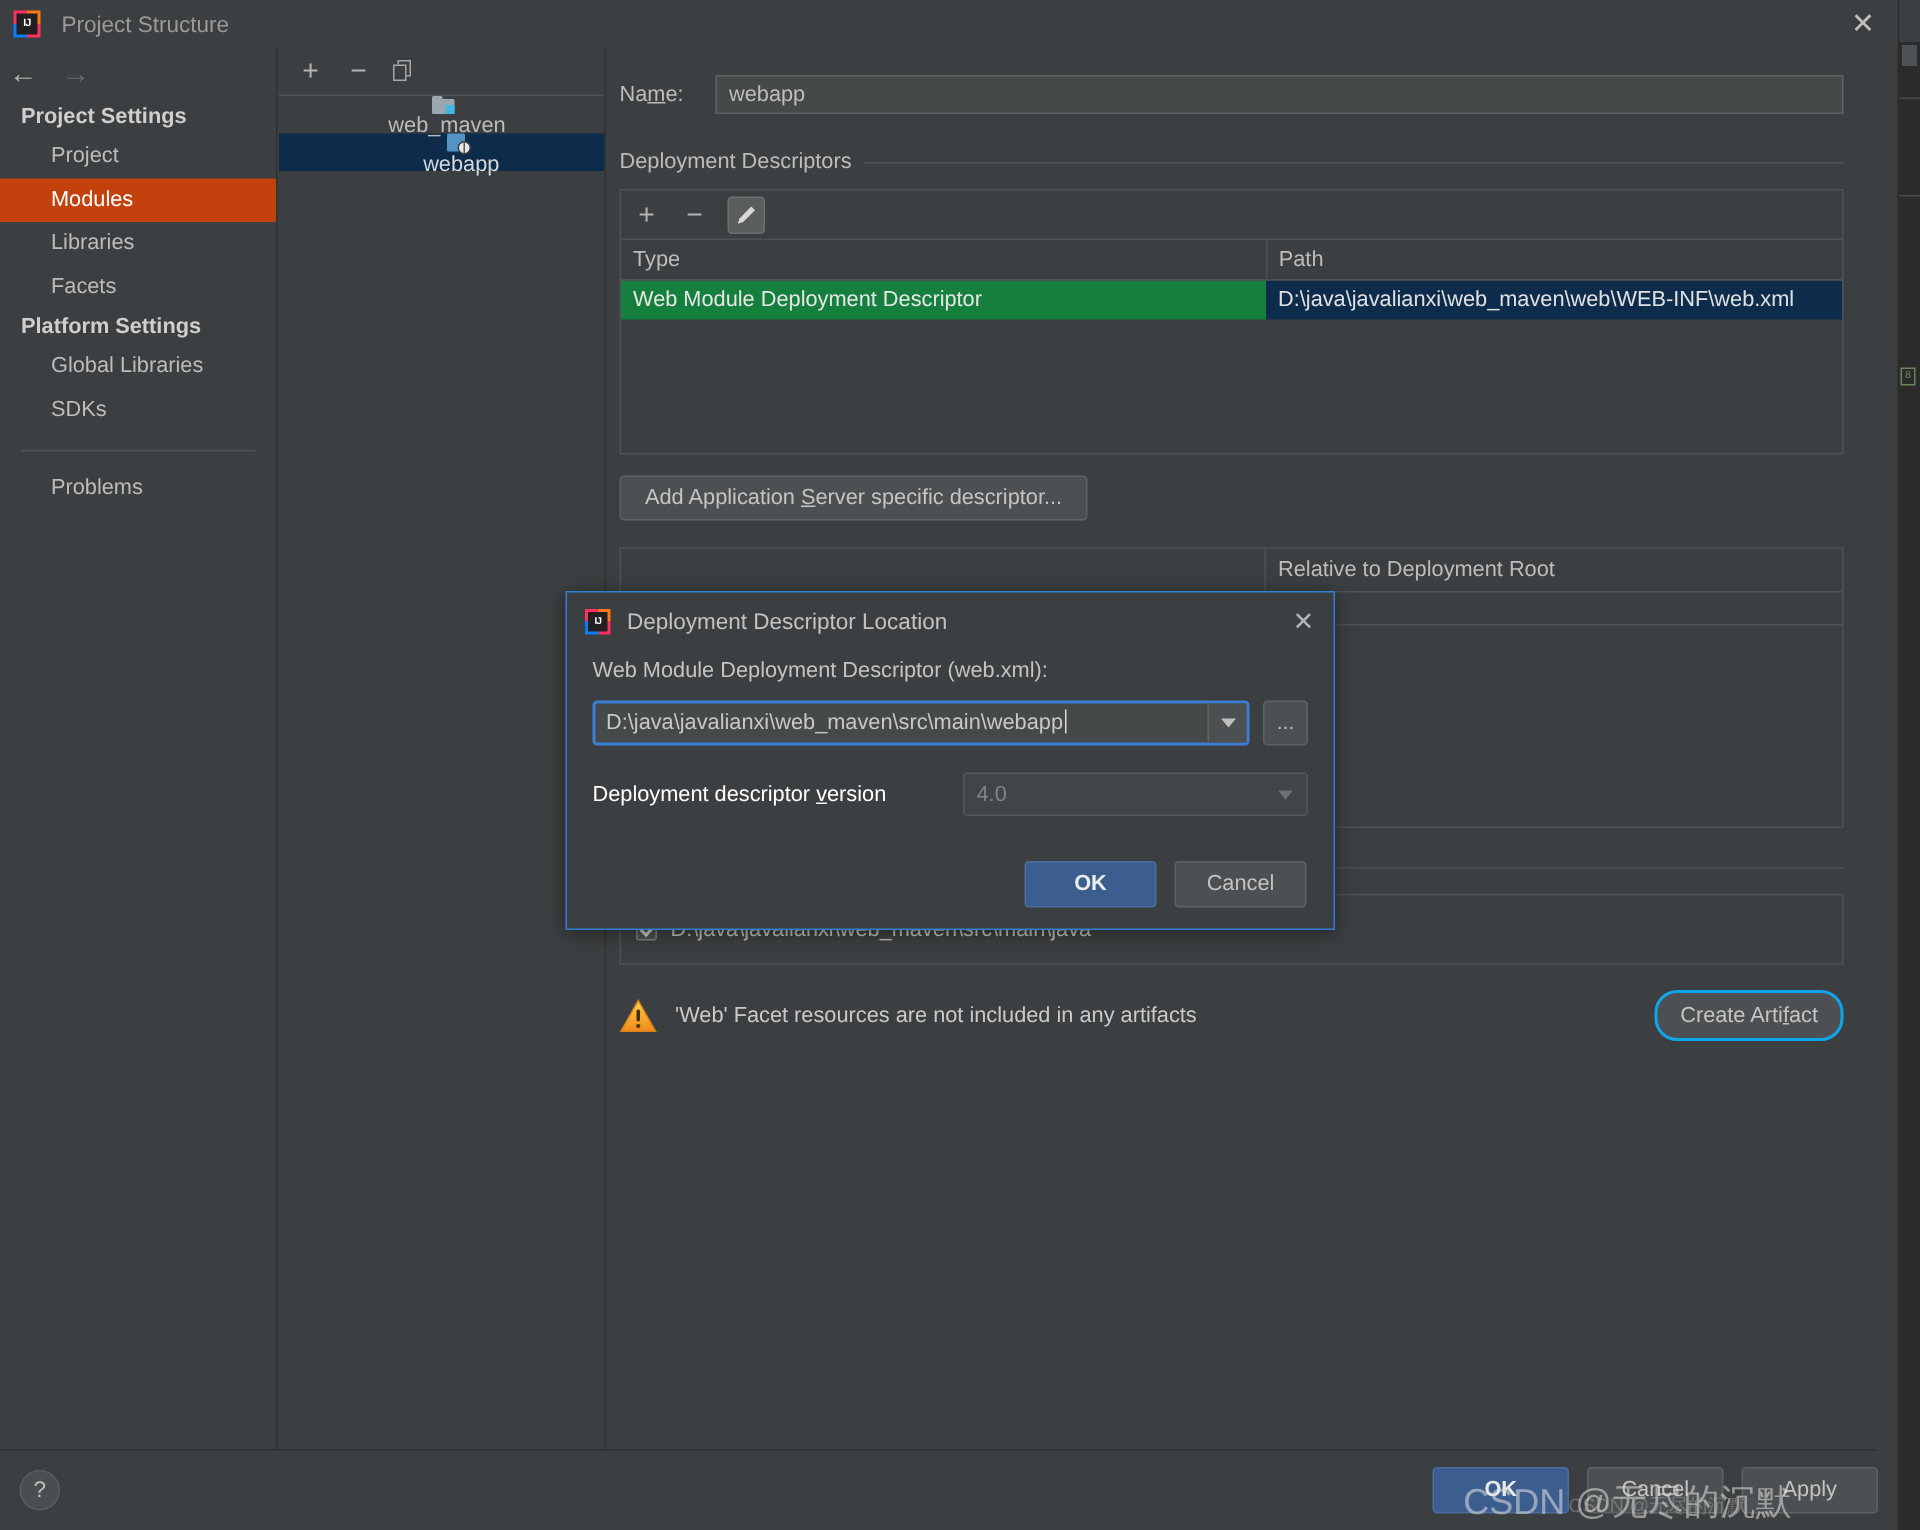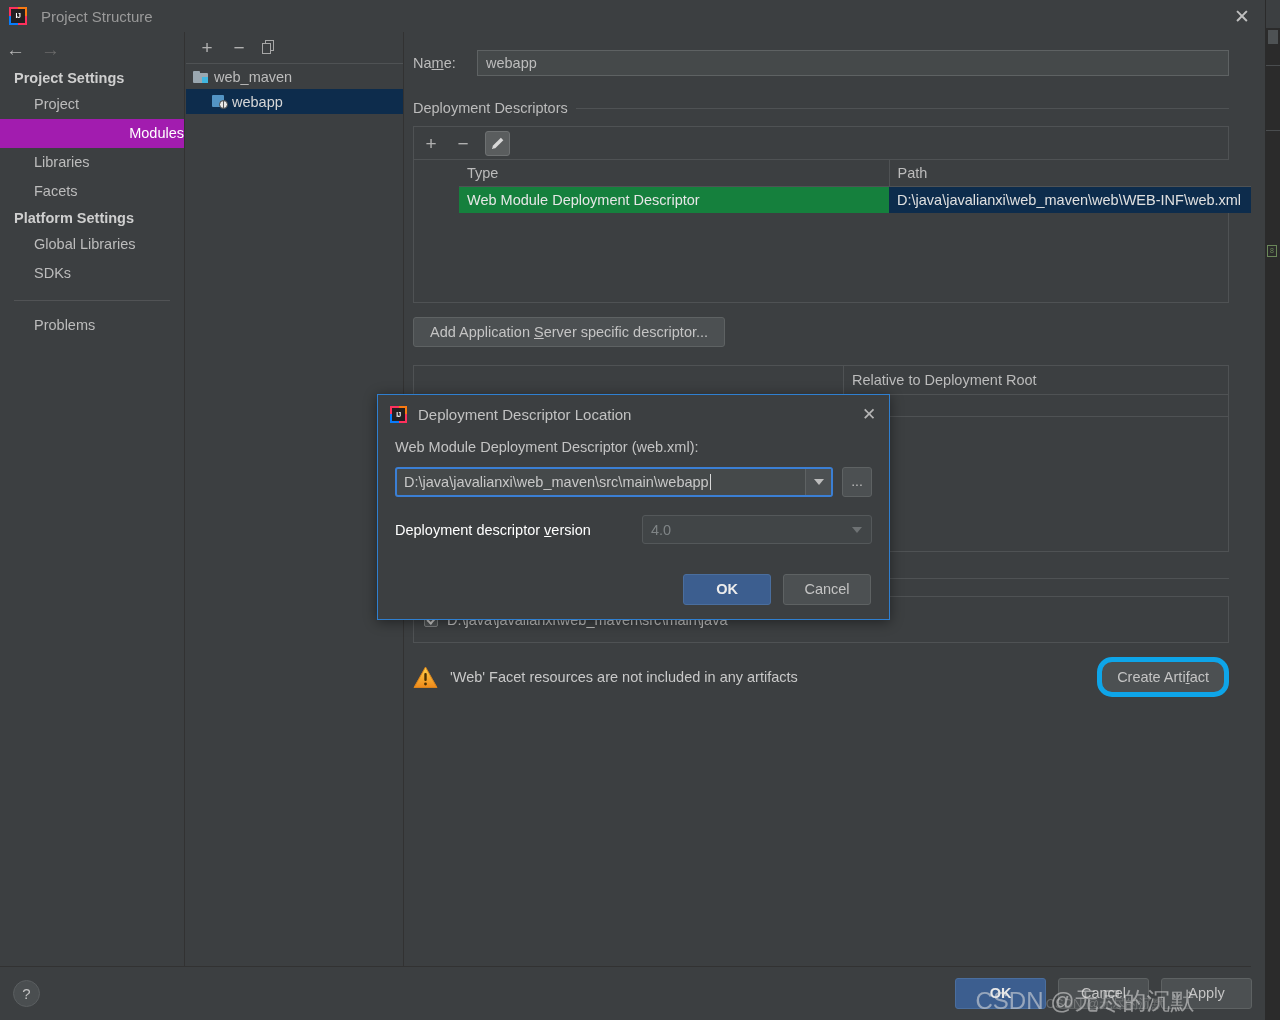--- a/index.html
+++ b/index.html
@@ -69,40 +69,40 @@
   .navarrows { height: 34px; display: flex; align-items: center; padding-left: 6px; gap: 16px; }
   .navarrow { font-size: 19px; line-height: 1; }
   .navarrow.back { color: #b6b6b6; }
   .navarrow.fwd { color: #6a6a6a; }
   .nav-group-title {
     padding: 4px 0 4px 14px; font-weight: bold; color: #cfcfcf; font-size: 14.5px;
   }
   .nav-item {
     height: 29px; line-height: 29px; padding-left: 34px; color: #bcbcbc; font-size: 14.5px;
   }
-  .nav-item.selected { background: #a21caf; color: #ffffff; text-align: right; }
+  .nav-item.selected { background: #c2410c; color: #ffffff; }
   .nav-sep { margin: 12px 14px 10px 14px; height: 1px; background: #515355; }
 
   
   .treepanel {
     position: absolute; left: 186px; top: 32px; width: 218px; bottom: 54px;
     background: #3c3f41; border-right: 1px solid #323232;
   }
   .tree-toolbar {
     height: 32px; display: flex; align-items: center; gap: 14px; padding-left: 12px;
     border-bottom: 1px solid #4f5254;
   }
   .tb-btn { color: #b0b0b0; font-size: 19px; line-height: 1; width: 18px; text-align: center; }
   .tb-copy { width: 16px; height: 16px; position: relative; }
   .tb-copy i {
     position: absolute; border: 1.5px solid #a7a7a7; display: block;
   }
   .tb-copy i.a { left: 3px; top: 0; width: 9px; height: 11px; }
   .tb-copy i.b { left: 0px; top: 3px; width: 9px; height: 11px; background: #3c3f41; }
-  .tree-row { height: 25px; display: flex; align-items: center; font-size: 14.5px; }
+  .tree-row { height: 25px; display: flex; align-items: center; font-size: 14.5px; flex-direction: column; }
   .tree-row.root { padding-left: 7px; color: #bcbcbc; }
   .tree-row.child { padding-left: 26px; color: #d6d6d6; background: #0d2c4c; }
   .folder-icon {
     width: 15px; height: 12px; margin-right: 6px; position: relative; flex: 0 0 auto;
   }
   .folder-icon .body { position:absolute; left:0; top:2px; width:15px; height:10px; background:#9aa7b0; border-radius:1px;}
   .folder-icon .tab  { position:absolute; left:0; top:0; width:7px; height:3px; background:#9aa7b0; border-radius:1px 1px 0 0;}
   .folder-icon .dot  { position:absolute; right:0px; bottom:0px; width:6px; height:6px; background:#40b6e0;}
   .mod-icon { width: 15px; height: 13px; margin-right: 5px; position: relative; flex:0 0 auto; }
   .mod-icon .sq { position:absolute; left:0; top:0; width:12px; height:12px; background:#5394c4; border-radius:1px;}
@@ -138,21 +138,21 @@
   .dd-toolbar {
     height: 33px; display: flex; align-items: center; gap: 12px; padding-left: 7px;
     border-bottom: 1px solid #4f5254;
   }
   .dd-tb { color: #b0b0b0; font-size: 19px; line-height: 1; width: 20px; text-align: center; }
   .dd-pencil {
     width: 25px; height: 25px; background: #5a5d5e; border-radius: 3px; border: 1px solid #6e7172;
     position: relative; display:flex; align-items:center; justify-content:center;
   }
   .dd-pencil svg { display:block; }
-  table.dd-table { width: 100%; border-collapse: collapse; table-layout: fixed; margin-left: 45px; }
+  table.dd-table { width: 100%; border-collapse: collapse; table-layout: fixed; }
   table.dd-table th {
     text-align: left; font-weight: normal; color: #bcbcbc; font-size: 14.5px;
     padding: 5px 8px; background: #3c3f41; border-bottom: 1px solid #4f5254;
   }
   table.dd-table th.c1 { width: 430px; border-right: 1px solid #4f5254; }
   table.dd-table td {
     font-size: 14.5px; padding: 5px 8px; color: #dedede;
   }
   tr.sel td.c1 { background: #15803d; color: #e6e6e6; }
   tr.sel td.c2 { background: #0d2c4c; color: #e0e0e0; }
@@ -193,21 +193,21 @@
     border: solid #c8c8c8; border-width: 0 2px 2px 0; transform: rotate(42deg);
   }
   .src-text { color: #bcbcbc; font-size: 14.5px; }
 
   .warn-row {
     display: flex; align-items: center; margin: 14px 22px 0 8px; height: 40px;
   }
   .warn-icon { width: 25px; height: 23px; margin-right: 12px; flex: 0 0 auto; }
   .warn-text { color: #c9c9c9; font-size: 14.5px; flex: 1; }
   .create-artifact-btn {
-    padding: 7px 15px; background: #4c5052; border: 5px solid #0ea5e9;
+    padding: 7px 15px; background: #4c5052; border: 2px solid #0ea5e9;
     border-radius: 15px; color: #c4c4c4; font-size: 14.5px; white-space: nowrap;
   }
   .create-artifact-btn u { text-decoration: underline; }
 
   
   .bottombar {
     position: absolute; left: 0; right: 14px; bottom: 0; height: 54px;
     background: #3c3f41; border-top: 1px solid #323232;
   }
   .help-btn {

